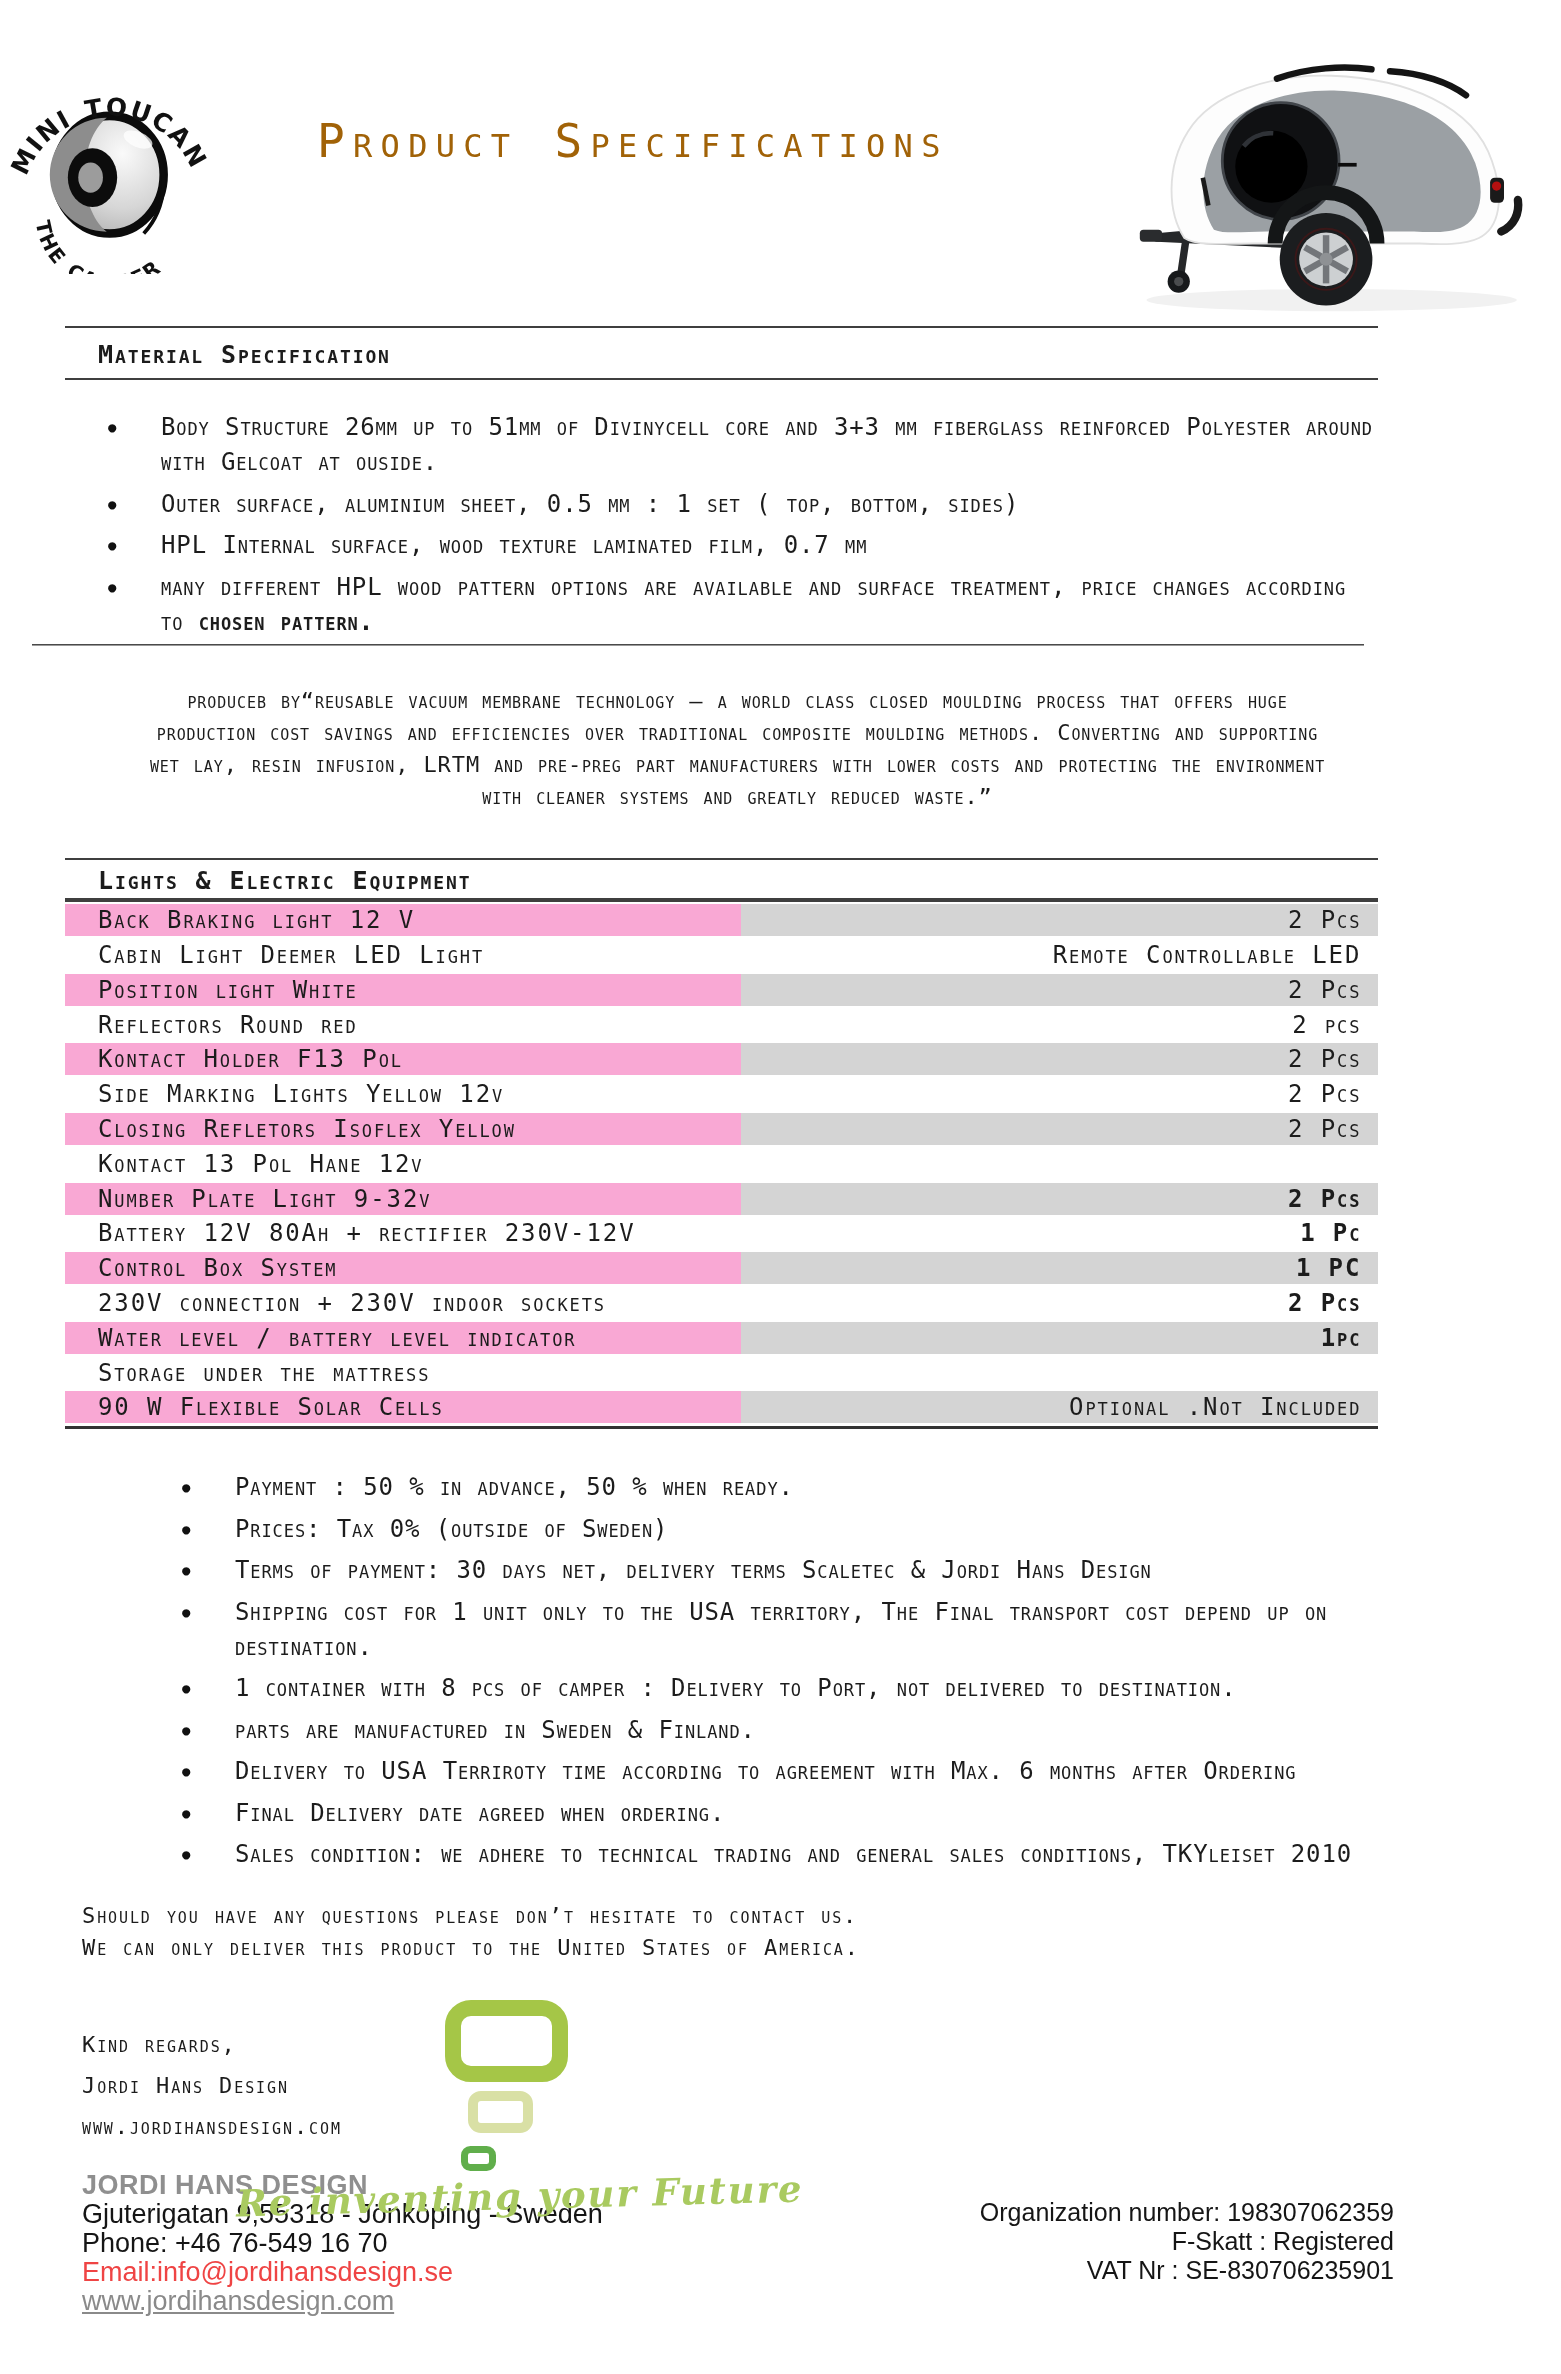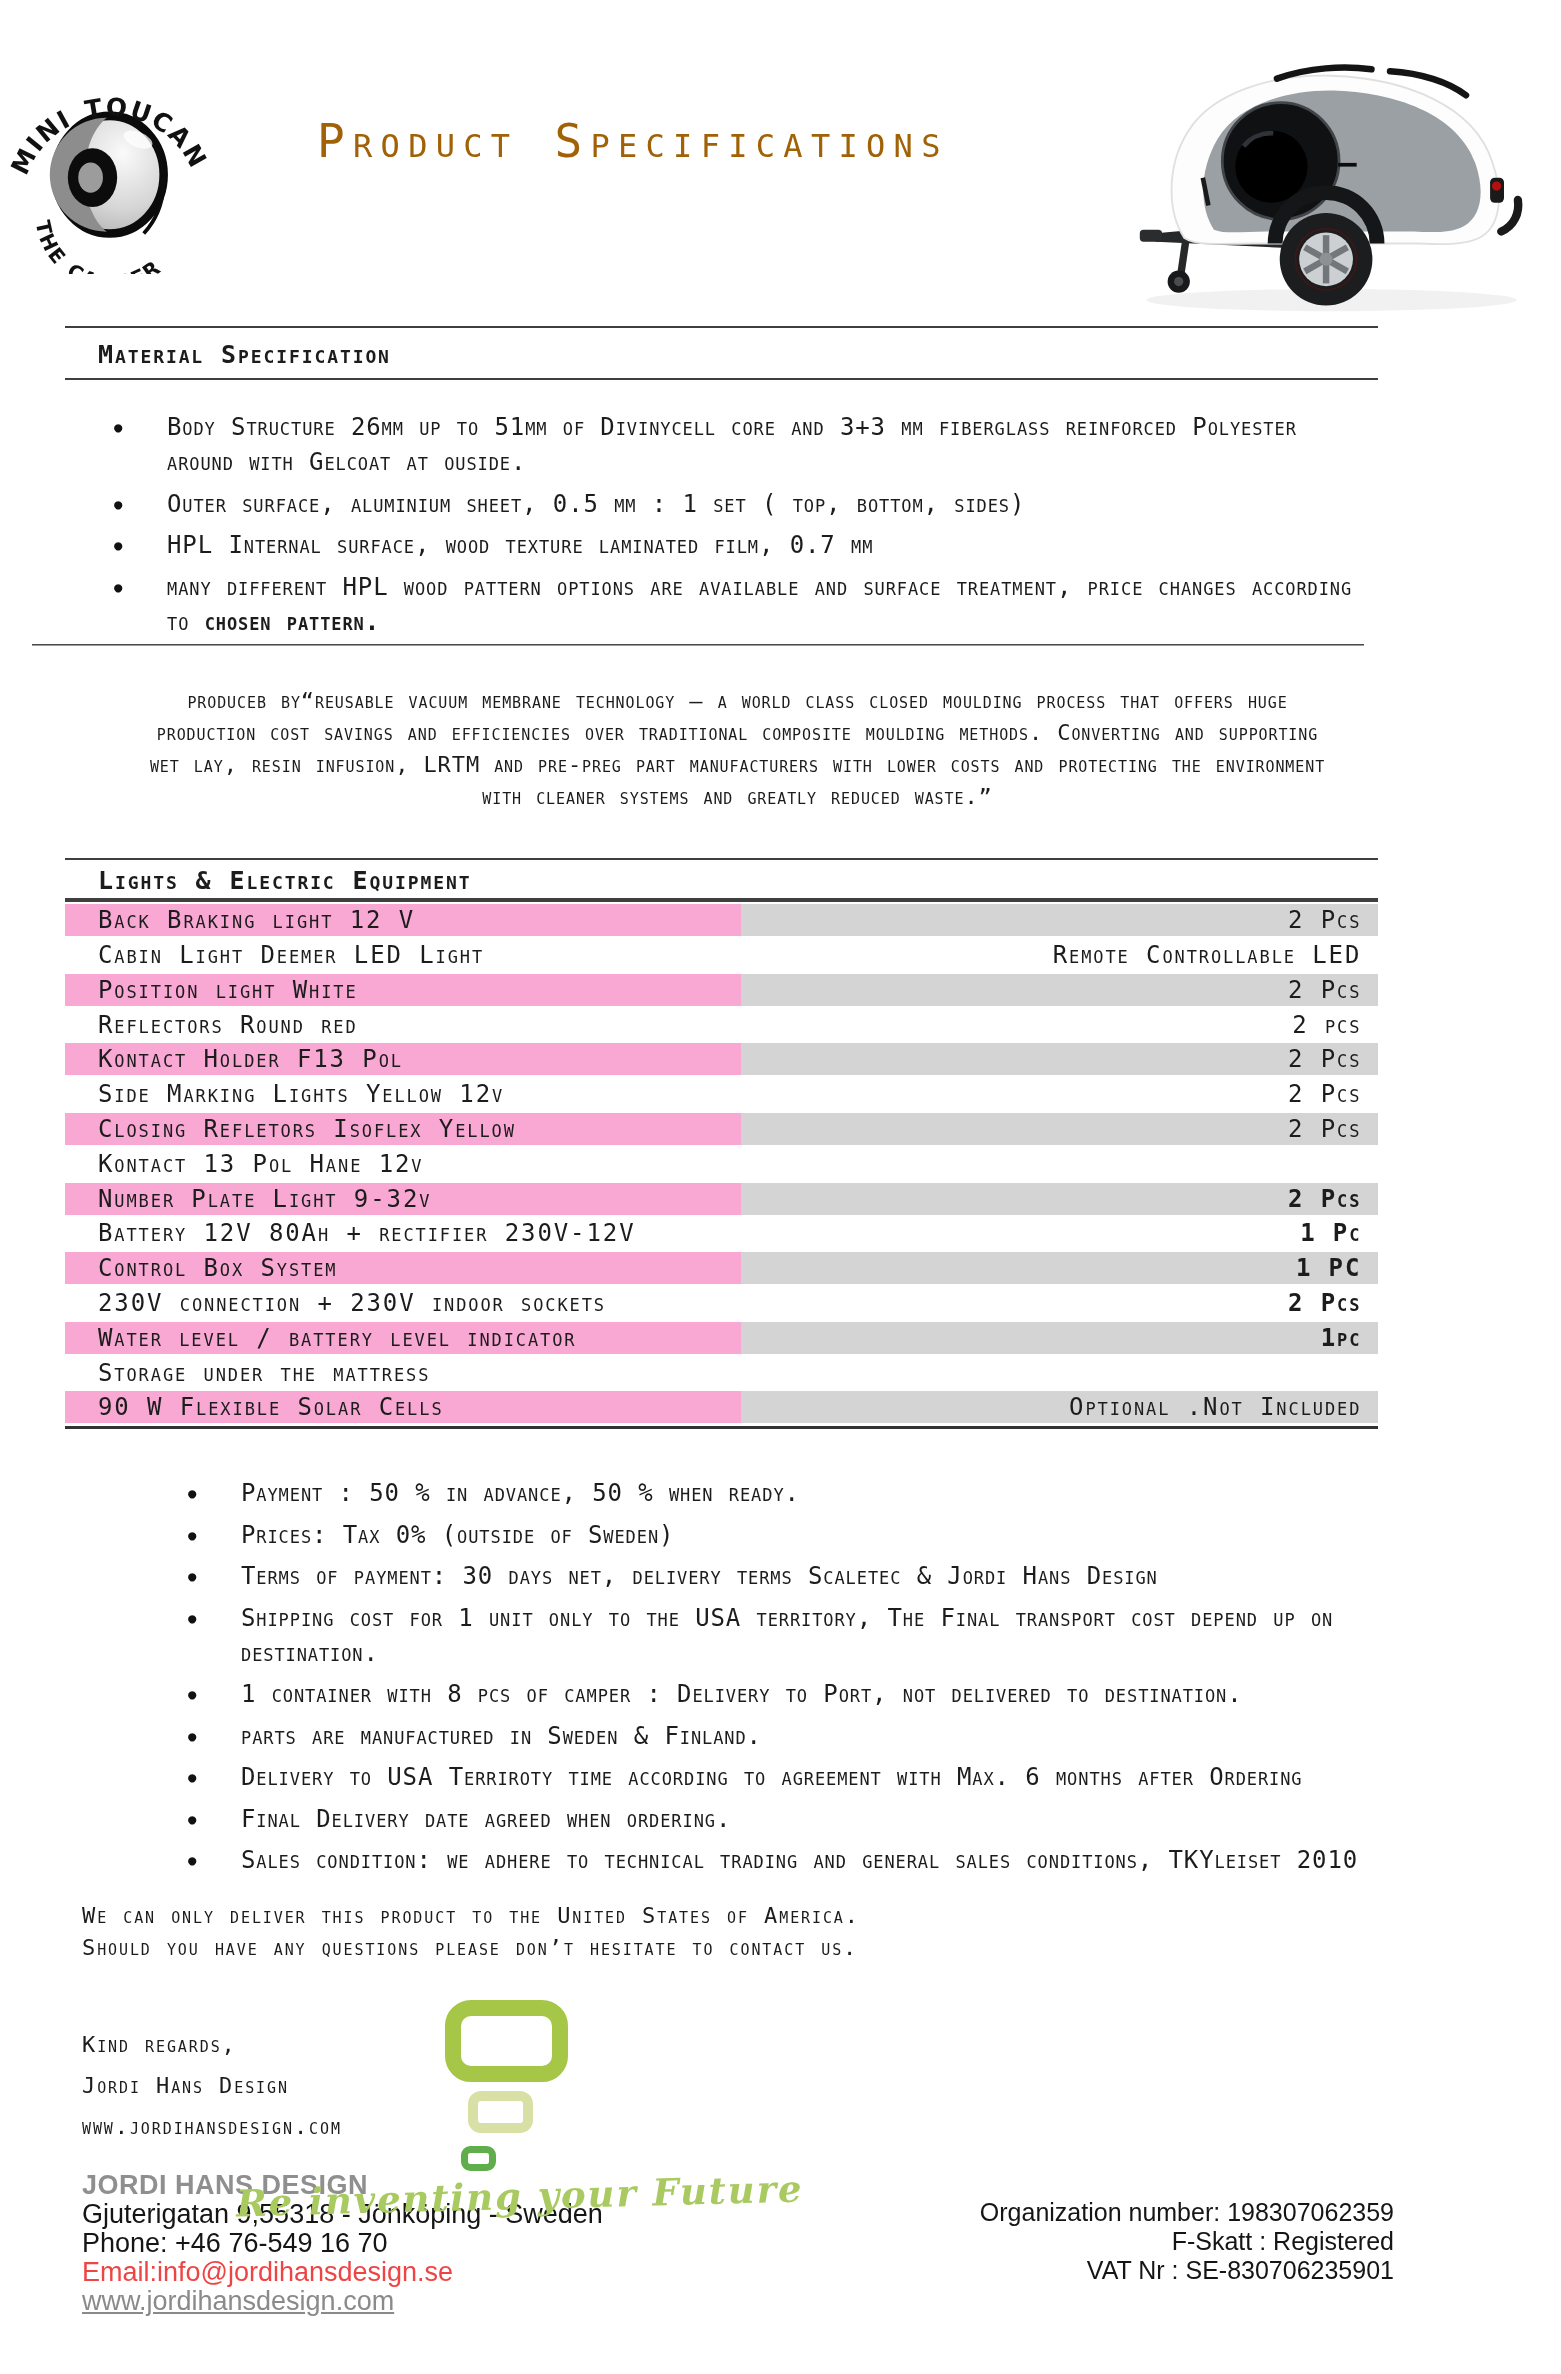--- a/index.html
+++ b/index.html
@@ -25,21 +25,21 @@
   
   .section{position:absolute;left:65px;width:1313px;}
   .sec-heading{
     border-top:2.8px solid #3f3f3f;border-bottom:2.8px solid #3f3f3f;
     padding:12px 0 9.3px 33px;
     font-size:25px;font-weight:bold;letter-spacing:1.9px;margin:0;
   }
 
   
   .mat-section{top:326px;}
-  ul.doc-bullets{list-style:none;margin:6px;padding:0;}
+  ul.doc-bullets{list-style:none;margin:0;padding:0;}
   .mat-section ul.doc-bullets{margin-top:30px;}
   ul.doc-bullets li{
     position:relative;padding-left:96px;
     font-size:24px;line-height:35px;letter-spacing:0.9px;
     max-width:1234px;margin-bottom:6.5px;
   }
   ul.doc-bullets li::before{
     content:"●";position:absolute;left:43px;top:0;
     font-size:14px;color:#111;
   }
@@ -279,22 +279,22 @@
     <li>Terms of payment: 30 days net, delivery terms Scaletec &amp; Jordi Hans Design</li>
     <li>Shipping cost  for 1 unit only to the USA territory,  The Final transport cost depend up on destination.</li>
     <li>1 container with 8 pcs of camper : Delivery to Port, not delivered to destination.</li>
     <li>parts are manufactured in Sweden &amp; Finland.</li>
     <li>Delivery  to USA Terriroty time according to agreement with Max. 6 months after Ordering</li>
     <li>Final Delivery date agreed when ordering.</li>
     <li>Sales condition: we adhere to technical trading and general sales conditions, TKYleiset 2010</li>
   </ul>
 
   <div class="closing">
+    <p>Should you have any questions please don’t hesitate to contact us.</p>
     <p>We can only deliver this product to the United States of America.</p>
-    <p>Should you have any questions please don’t hesitate to contact us.</p>
   </div>
   <div class="regards">
     <p>Kind regards,</p>
     <p>Jordi Hans Design</p>
     <p><a href="#" class="plain" style="color:#1c1c1c;text-decoration:none;">www.jordihansdesign.com</a></p>
   </div>
 
   <div class="jhd-mark">
     <div class="jhd-sq jhd-sq1"></div>
     <div class="jhd-sq jhd-sq2"></div>

